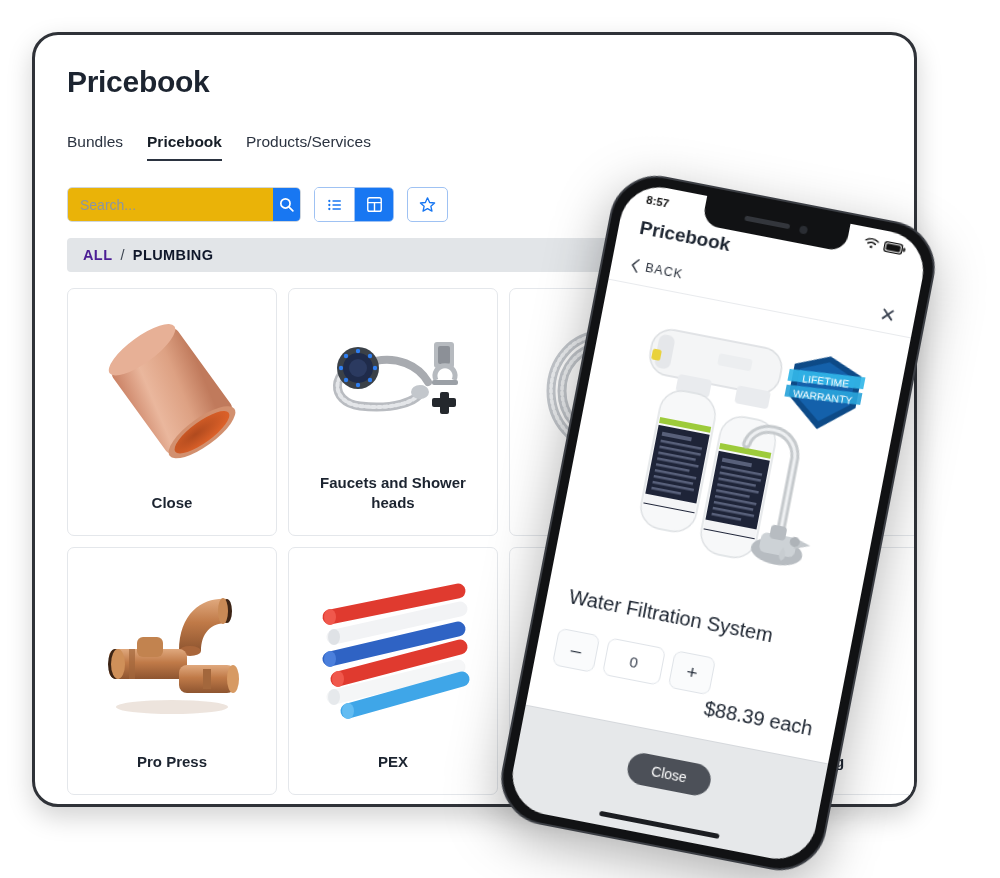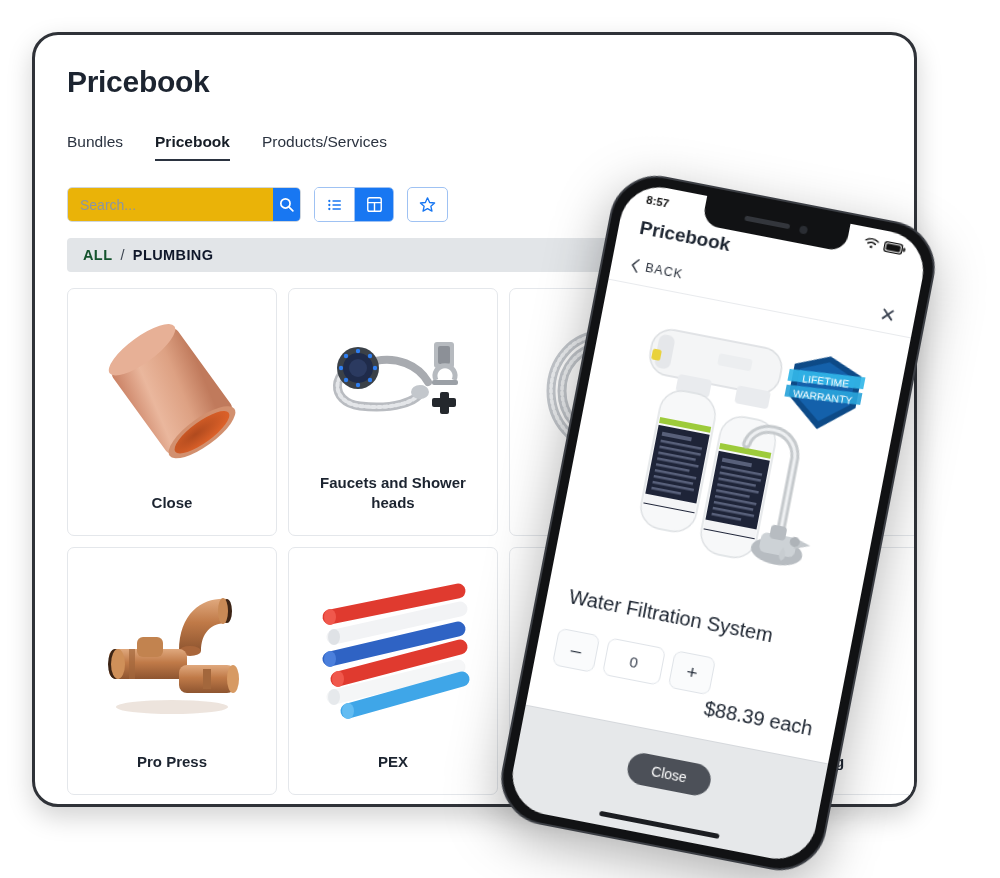--- a/index.html
+++ b/index.html
@@ -23,21 +23,21 @@
     overflow: hidden;
   }
   .desktop-inner { padding: 30px 32px 0 32px; }
 
   .page-title {
     font-size: 30px; font-weight: bold; color: #1c2430;
     letter-spacing: -0.3px; margin-bottom: 34px;
   }
 
   
-  .tabs { display: flex; gap: 32px; margin-bottom: 26px; }
+  .tabs { display: flex; gap: 24px; margin-bottom: 26px; }
   .tab {
     font-size: 15.5px; color: #2b3340; padding-bottom: 10px;
     cursor: pointer; position: relative; white-space: nowrap;
   }
   .tab.active { font-weight: bold; color: #161d26; }
   .tab.active::after {
     content: ""; position: absolute; left: 0; right: 0; bottom: 0;
     height: 2.5px; background: #2b3340;
   }
 
@@ -73,21 +73,21 @@
     cursor: pointer;
   }
 
   
   .breadcrumb {
     background: #e2e5e8; border-radius: 4px; height: 34px;
     display: flex; align-items: center; padding: 0 16px; gap: 8px;
     font-size: 14.5px; letter-spacing: .4px; margin-bottom: 16px;
     width: 720px;
   }
-  .bc-all { color: #14532d; font-weight: 600; cursor: pointer; }
+  .bc-all { color: #4c1d95; font-weight: 600; cursor: pointer; }
   .bc-sep { color: #3c4450; }
   .bc-cur { color: #0f172a; font-weight: 600; }
 
   
   .grid { display: grid; grid-template-columns: repeat(4, 210px); gap: 11px; }
   .card {
     height: 248px; background: #fff; border: 1px solid #e4e7eb;
     border-radius: 7px; display: flex; flex-direction: column;
     align-items: center; justify-content: flex-start; overflow: hidden;
     cursor: pointer; position: relative;

